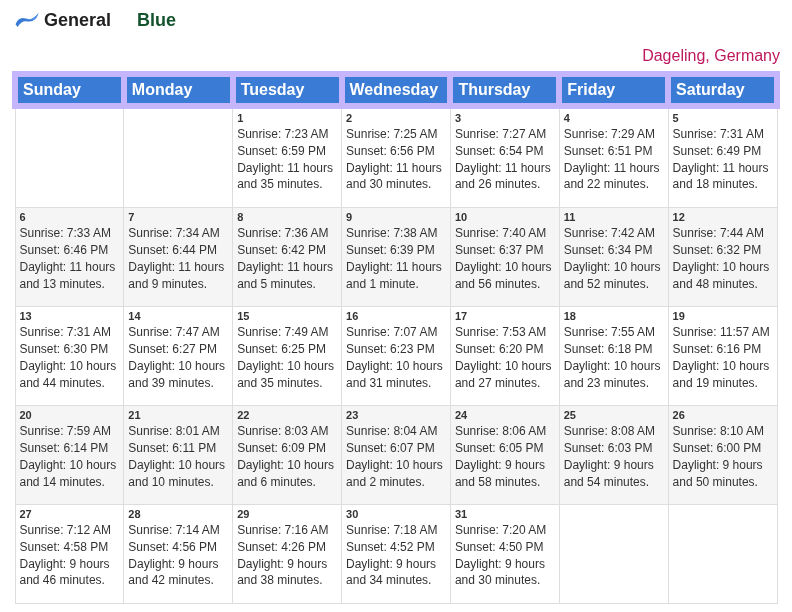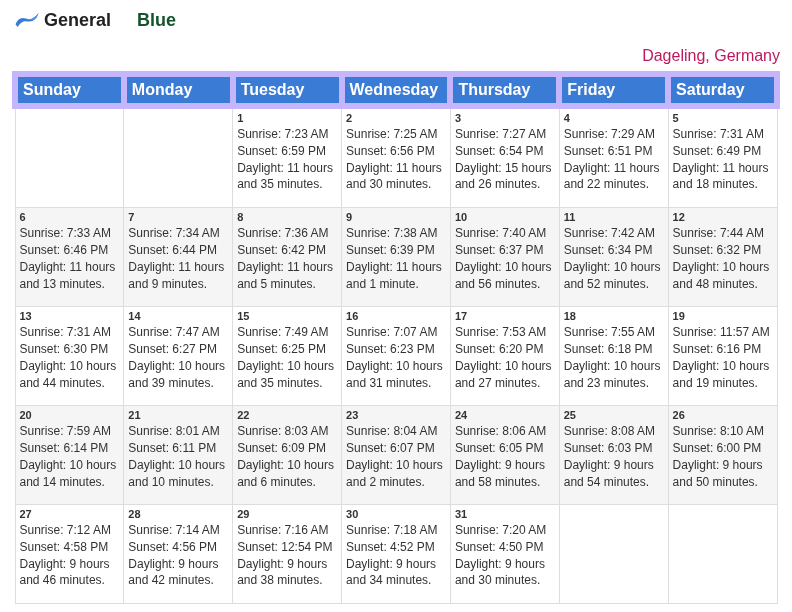--- a/index.html
+++ b/index.html
@@ -144,21 +144,21 @@
           <div>Sunrise: 7:25 AM</div>
           <div>Sunset: 6:56 PM</div>
           <div>Daylight: 11 hours and 30 minutes.</div>
         </div>
       </td>
           <td>
         <span class="day-num">3</span>
         <div class="day-info">
           <div>Sunrise: 7:27 AM</div>
           <div>Sunset: 6:54 PM</div>
-          <div>Daylight: 15 hours and 26 minutes.</div>
+          <div>Daylight: 11 hours and 26 minutes.</div>
         </div>
       </td>
           <td>
         <span class="day-num">4</span>
         <div class="day-info">
           <div>Sunrise: 7:29 AM</div>
           <div>Sunset: 6:51 PM</div>
           <div>Daylight: 11 hours and 22 minutes.</div>
         </div>
       </td>
@@ -359,21 +359,21 @@
         <div class="day-info">
           <div>Sunrise: 7:14 AM</div>
           <div>Sunset: 4:56 PM</div>
           <div>Daylight: 9 hours and 42 minutes.</div>
         </div>
       </td>
           <td>
         <span class="day-num">29</span>
         <div class="day-info">
           <div>Sunrise: 7:16 AM</div>
-          <div>Sunset: 12:54 PM</div>
+          <div>Sunset: 4:26 PM</div>
           <div>Daylight: 9 hours and 38 minutes.</div>
         </div>
       </td>
           <td>
         <span class="day-num">30</span>
         <div class="day-info">
           <div>Sunrise: 7:18 AM</div>
           <div>Sunset: 4:52 PM</div>
           <div>Daylight: 9 hours and 34 minutes.</div>
         </div>

